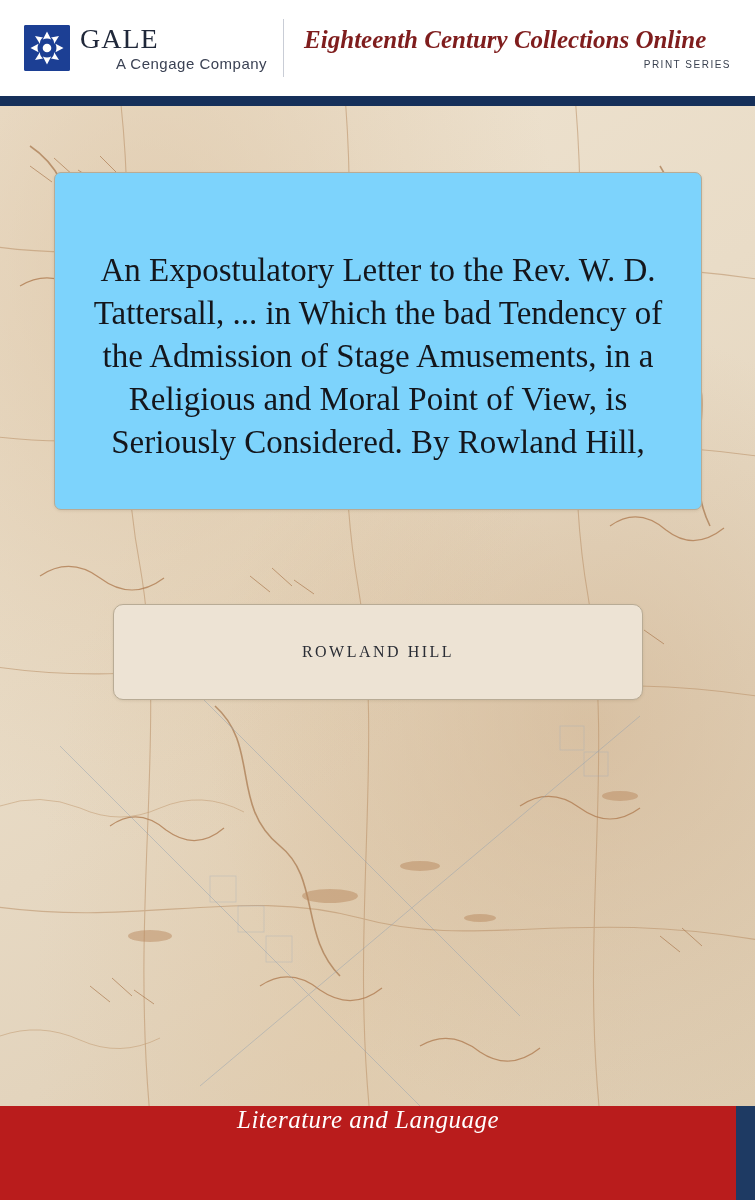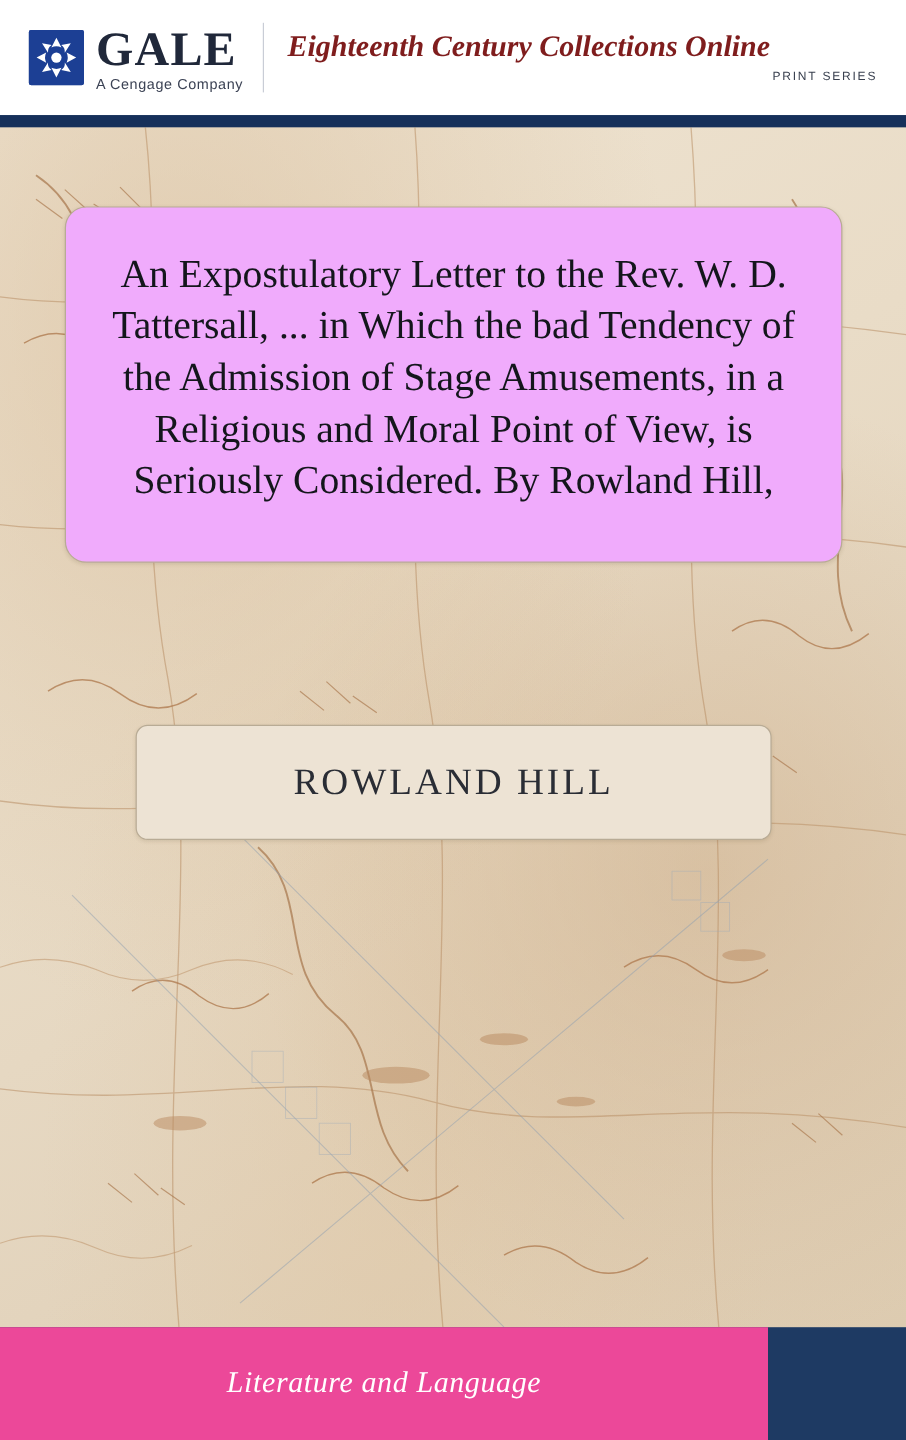--- a/index.html
+++ b/index.html
@@ -49,31 +49,32 @@
   }
   .gale-mark svg { display:block; }
   .gale-text {
     display: flex;
     flex-direction: column;
     justify-content: center;
     line-height: 1;
   }
   .gale-word {
     font-family: "Liberation Serif", serif;
-    font-size: 40px;
-    font-weight: bold;
+    font-size: 28px;
+    font-weight: normal;
     letter-spacing: 1px;
     color: #20283a;
   }
   .gale-sub {
     font-family: "Liberation Sans", sans-serif;
-    font-size: 12px;
+    font-size: 15px;
     letter-spacing: 0.5px;
     color: #3b4254;
     margin-top: 3px;
+    margin-left: 36px;
   }
   .header-divider {
     width: 1px;
     height: 58px;
     background: #c9cdd6;
     margin: 0 20px 0 16px;
   }
   .header-right {
     display: flex;
     flex-direction: column;
@@ -121,24 +122,24 @@
   }
   .map svg { position:absolute; top:0; left:0; }
 
   
   .title-box {
     position: absolute;
     left: 54px;
     top: 172px;
     width: 648px;
     box-sizing: border-box;
-    background: #f0abfc;
+    background: #7dd3fc;
     border: 1px solid #b8ab95;
-    border-radius: 18px;
-    padding: 35px 34px 46px 34px;
+    border-radius: 7px;
+    padding: 76px 34px 46px 34px;
     z-index: 3;
     box-shadow: 0 1px 3px rgba(90,70,40,0.12);
   }
   .title-text {
     font-family: "Liberation Serif", serif;
     font-size: 33px;
     line-height: 1.30;
     color: #14161c;
     text-align: center;
     letter-spacing: 0px;
@@ -156,35 +157,34 @@
     border: 1px solid #b8ab95;
     border-radius: 10px;
     display: flex;
     align-items: center;
     justify-content: center;
     z-index: 3;
     box-shadow: 0 1px 3px rgba(90,70,40,0.12);
   }
   .author-text {
     font-family: "Liberation Serif", serif;
-    font-size: 31px;
+    font-size: 16px;
     letter-spacing: 2.5px;
     color: #2a2d35;
   }
 
   
   .footer {
     position: absolute;
     left: 0;
     top: 1106px;
-    width: 640px;
+    width: 736px;
     height: 94px;
-    background: #ec4899;
-    display: flex;
-    align-items: center;
+    background: #b91c1c;
+    display: flex;
     justify-content: center;
     z-index: 5;
   }
   .footer-text {
     font-family: "Liberation Serif", serif;
     font-style: italic;
     font-size: 25px;
     color: #ffffff;
     letter-spacing: 0.5px;
   }

